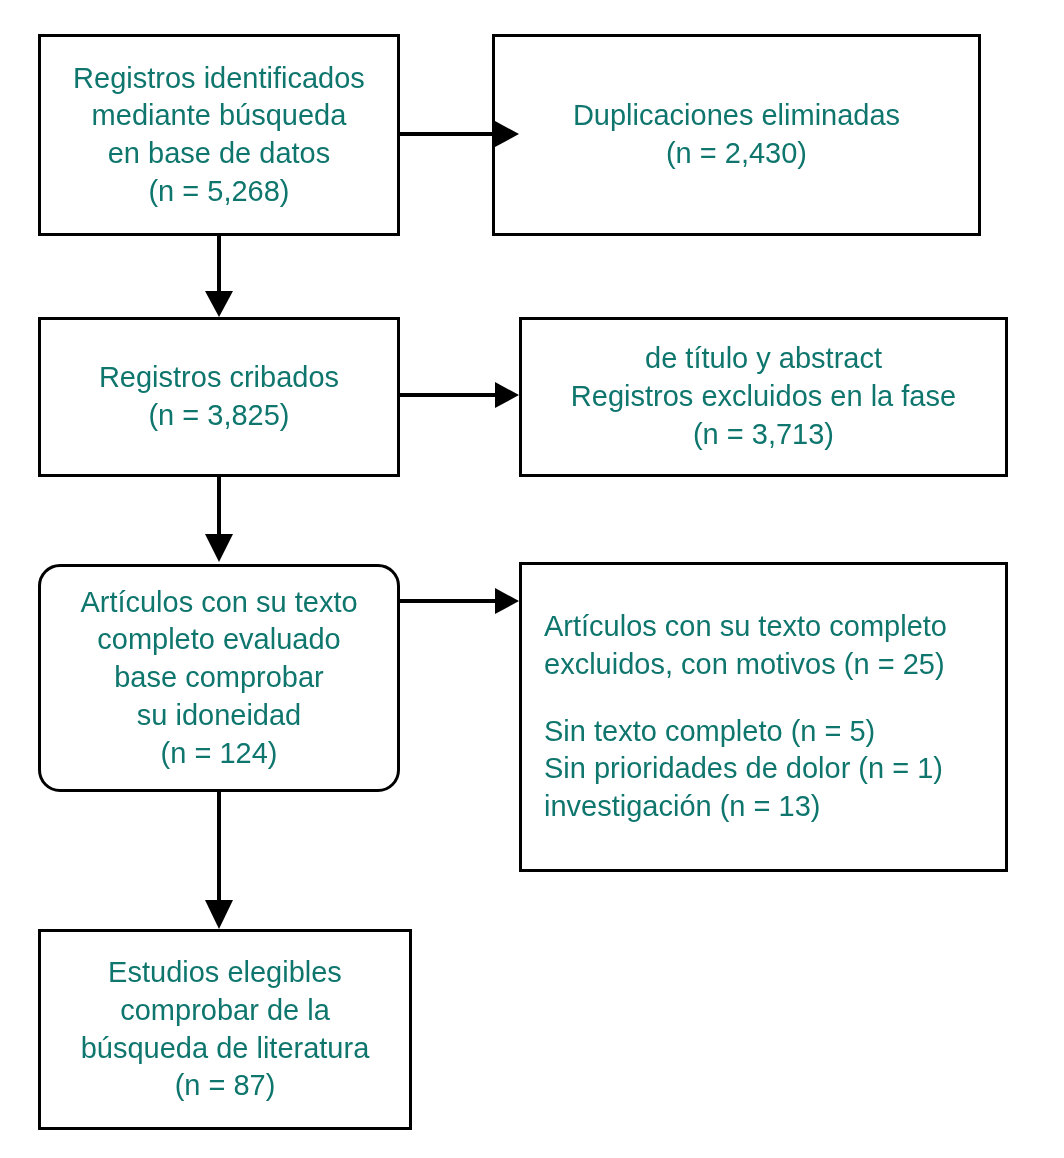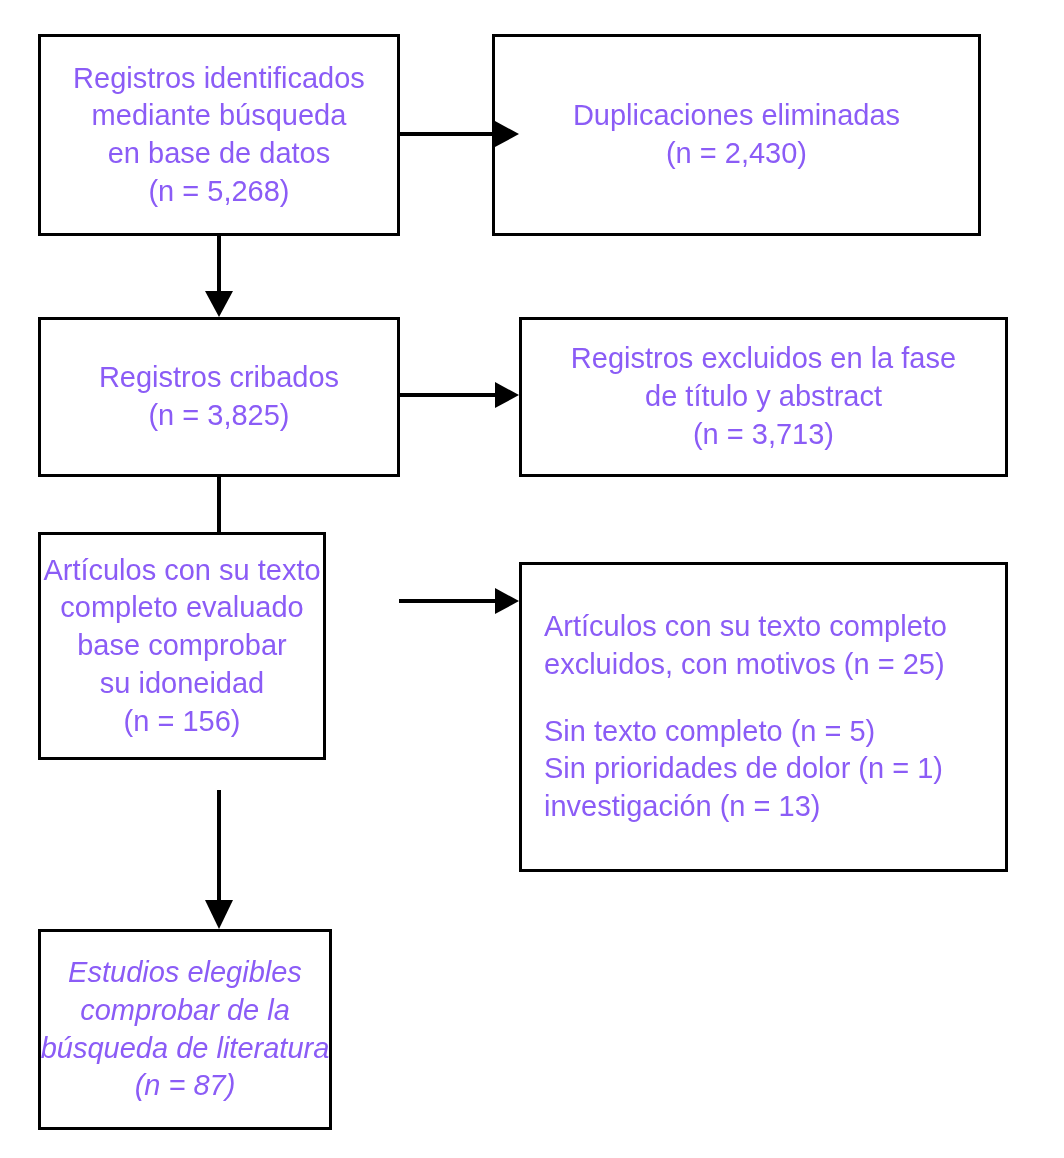--- a/index.html
+++ b/index.html
@@ -21,21 +21,21 @@
   .node {
     position: absolute;
     box-sizing: border-box;
     border: 3px solid #000000;
     background: #ffffff;
     display: flex;
     flex-direction: column;
     justify-content: center;
     font-size: 29px;
     line-height: 1.30;
-    color: #8b5cf6;
+    color: #0f766e;
   }
   .node.center {
     align-items: center;
     text-align: center;
   }
   .node.left {
     align-items: flex-start;
     text-align: left;
     padding-left: 22px;
   }
@@ -84,45 +84,45 @@
       <polygon points="5,55 33,55 19,81" fill="#000"></polygon>
     </svg>
   </div>
 
   <div class="node center" style="left:38px; top:317px; width:362px; height:160px;text-align:right;">
     <div class="line">Registros cribados</div>
     <div class="line">(n = 3,825)</div>
   </div>
 
   <div class="node center" style="left:519px; top:317px; width:489px; height:160px;">
+    <div class="line">de título y abstract</div>
     <div class="line">Registros excluidos en la fase</div>
-    <div class="line">de título y abstract</div>
     <div class="line">(n = 3,713)</div>
   </div>
 
   <div class="conn" style="left:399px; top:379px; width:124px; height:32px;">
     <svg width="124" height="32" viewBox="0 0 124 32">
       <line x1="0" y1="16" x2="102" y2="16" stroke="#000" stroke-width="4"></line>
       <polygon points="96,3 120,16 96,29" fill="#000"></polygon>
     </svg>
   </div>
 
   <div class="conn" style="left:200px; top:477px; width:38px; height:87px;">
     <svg width="38" height="87" viewBox="0 0 38 87">
       <line x1="19" y1="0" x2="19" y2="62" stroke="#000" stroke-width="4"></line>
       <polygon points="5,57 33,57 19,85" fill="#000"></polygon>
     </svg>
   </div>
 
-  <div class="node center" style="left:38px; top:532px; width:288px; height:228px;">
+  <div class="node center" style="left:38px; top:564px; width:362px; height:228px;border-radius:22px;">
     <div class="line">Artículos con su texto</div>
     <div class="line">completo evaluado</div>
     <div class="line">base comprobar</div>
     <div class="line">su idoneidad</div>
-    <div class="line">(n = 156)</div>
+    <div class="line">(n = 124)</div>
   </div>
 
   <div class="node left" style="left:519px; top:562px; width:489px; height:310px;">
     <div class="line">Artículos con su texto completo</div>
     <div class="line">excluidos, con motivos (n = 25)</div>
     <div class="spacer"></div>
     <div class="line">Sin texto completo (n = 5)</div>
     <div class="line">Sin prioridades de dolor (n = 1)</div>
     <div class="line">investigación (n = 13)</div>
   </div>
@@ -134,20 +134,20 @@
     </svg>
   </div>
 
   <div class="conn" style="left:200px; top:790px; width:38px; height:141px;">
     <svg width="38" height="141" viewBox="0 0 38 141">
       <line x1="19" y1="0" x2="19" y2="115" stroke="#000" stroke-width="4"></line>
       <polygon points="5,110 33,110 19,139" fill="#000"></polygon>
     </svg>
   </div>
 
-  <div class="node center" style="left:38px; top:929px; width:294px; height:201px;font-style:italic;">
+  <div class="node center" style="left:38px; top:929px; width:374px; height:201px;">
     <div class="line">Estudios elegibles</div>
     <div class="line">comprobar de la</div>
     <div class="line">búsqueda de literatura</div>
     <div class="line">(n = 87)</div>
   </div>
 
 </div>
 
 </body></html>

